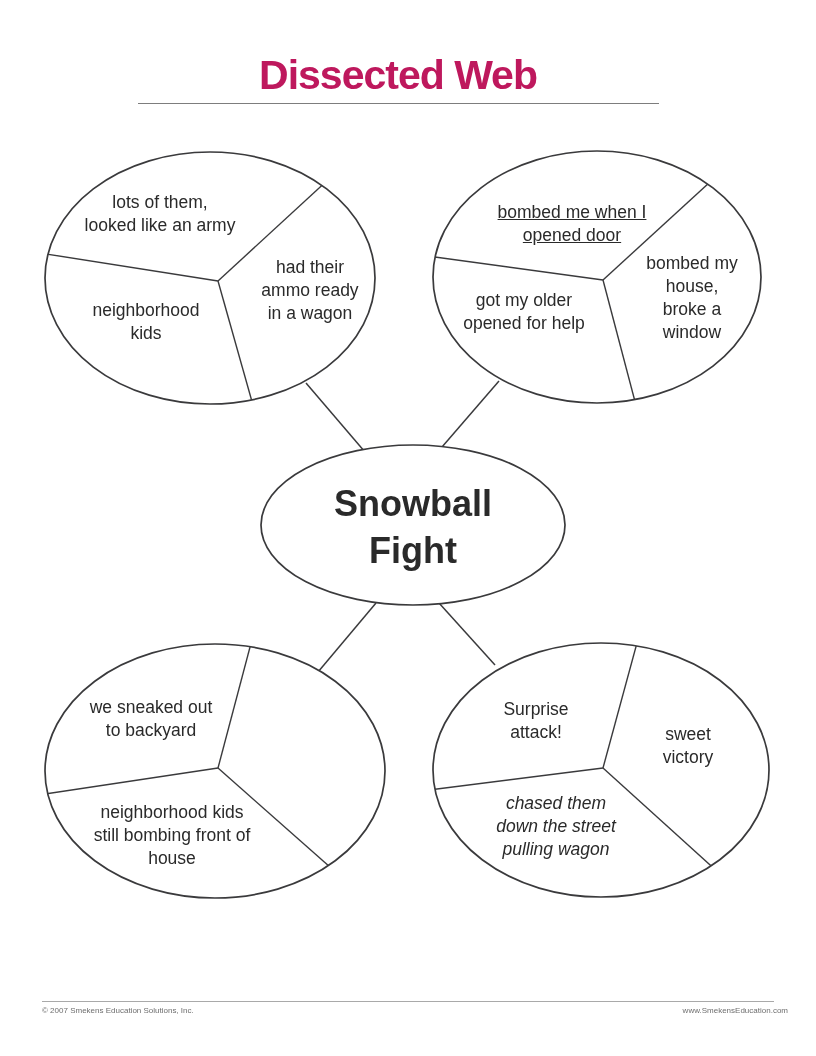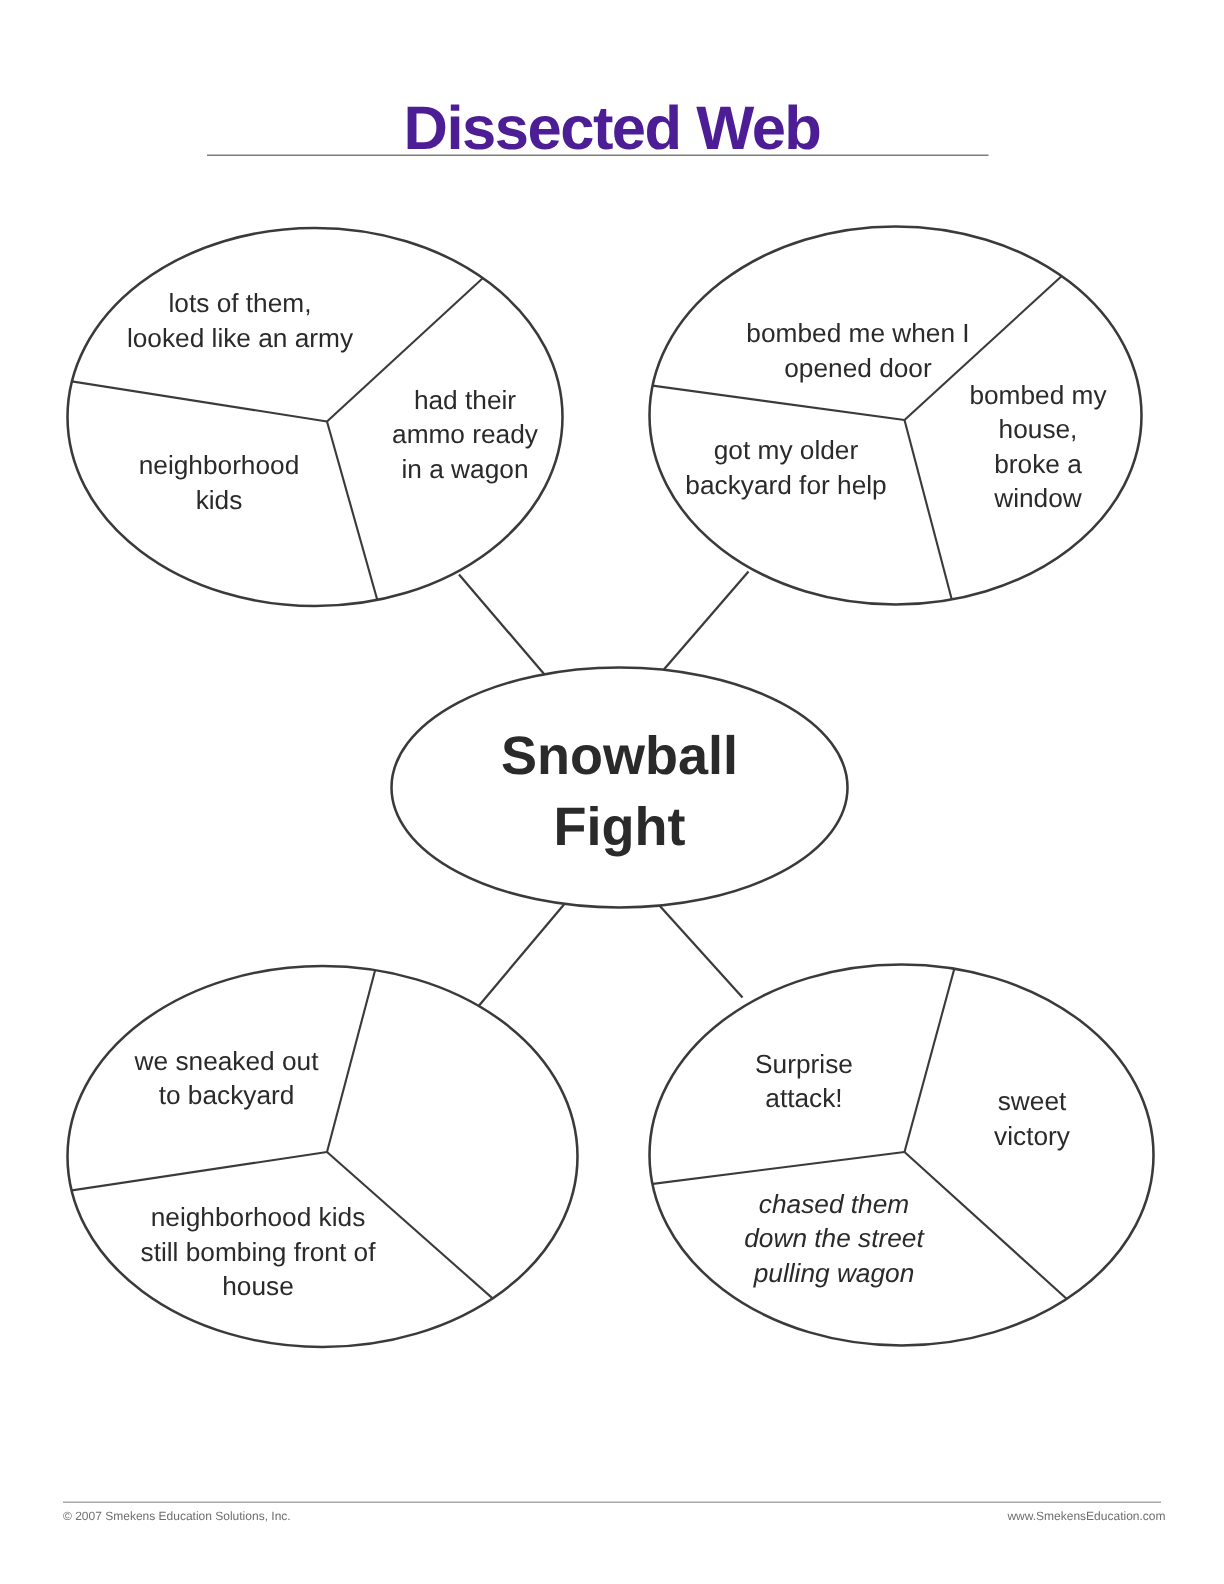--- a/index.html
+++ b/index.html
@@ -13,26 +13,26 @@
     height: 1056px;
     background: #ffffff;
     font-family: "Liberation Sans", sans-serif;
     overflow: hidden;
   }
   .title {
     position: absolute;
     left: 0;
     top: 52px;
     width: 796px;
-    margin: 10px;
+    margin: 0;
     text-align: center;
     font-size: 41px;
     font-weight: bold;
     letter-spacing: -1px;
-    color: #4c1d95;
+    color: #be185d;
   }
   .title-rule {
     position: absolute;
     left: 138px;
     top: 103px;
     width: 521px;
     height: 1px;
     background: #7d7d7d;
   }
   svg.diagram {
@@ -68,21 +68,21 @@
   }
   .footer-left {
     position: absolute;
     left: 42px;
     top: 1006px;
     font-size: 8px;
     color: #6e6e6e;
   }
   .footer-right {
     position: absolute;
-    right: 39px;
+    right: 28px;
     top: 1006px;
     font-size: 8px;
     color: #6e6e6e;
     margin-left: 40px;
   }
 </style>
 </head>
 <body>
 
 <div class="page">
@@ -146,28 +146,28 @@
 Fight</div>
 
   <div class="seg" style="left:160px; top:214px; width:210px;">lots of them,
 looked like an army</div>
   <div class="seg" style="left:310px; top:290px; width:130px;">had their
 ammo ready
 in a wagon</div>
   <div class="seg" style="left:146px; top:322px; width:150px;">neighborhood
 kids</div>
 
-  <div class="seg" style="left:572px; top:234px; width:210px;">bombed me when I
+  <div class="seg" style="left:572px; top:224px; width:210px;text-decoration:underline;">bombed me when I
 opened door</div>
   <div class="seg" style="left:692px; top:298px; width:120px;">bombed my
 house,
 broke a
 window</div>
   <div class="seg" style="left:524px; top:312px; width:180px;">got my older
-backyard for help</div>
+opened for help</div>
 
   <div class="seg" style="left:151px; top:719px; width:180px;">we sneaked out
 to backyard</div>
   <div class="seg" style="left:172px; top:835px; width:230px;">neighborhood kids
 still bombing front of
 house</div>
 
   <div class="seg" style="left:536px; top:721px; width:130px;">Surprise
 attack!</div>
   <div class="seg" style="left:688px; top:746px; width:110px;">sweet

